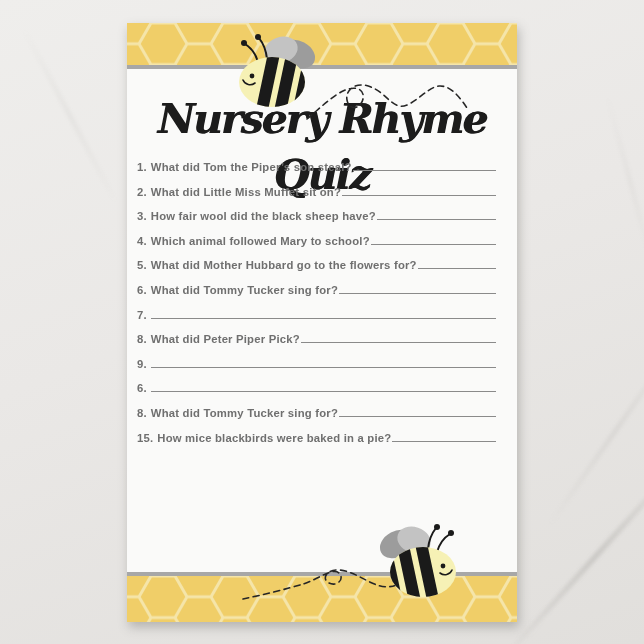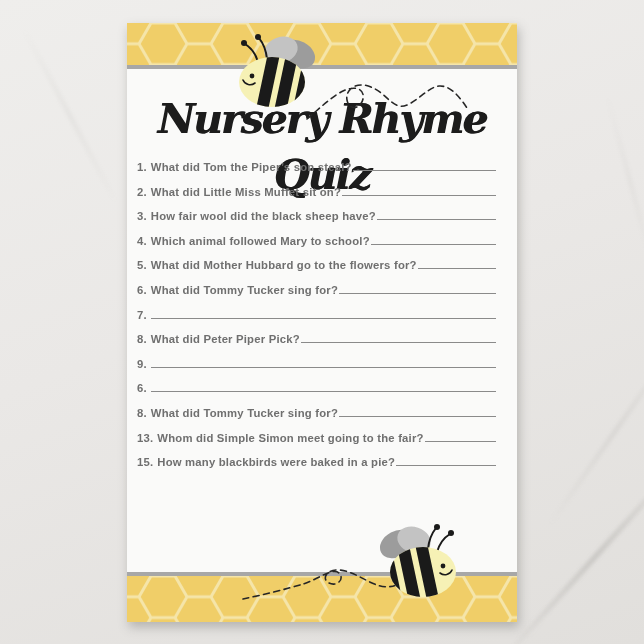--- a/index.html
+++ b/index.html
@@ -138,30 +138,25 @@
           <span class="q-num">6.</span>
           <span class="q-line"></span>
         </div>
 
         <div class="q-row">
           <span class="q-num">8.</span>
           <span class="q-text">What did Tommy Tucker sing for?</span>
           <span class="q-line"></span>
         </div>
 
-        <div class="q-row">
-          <span class="q-num">13.</span>
-          <span class="q-text">Whom did Simple Simon meet going to the fair?</span>
-          <span class="q-line"></span>
-        </div>
 
 
         <div class="q-row">
           <span class="q-num">15.</span>
-          <span class="q-text">How many blackbirds were baked in a pie?</span>
+          <span class="q-text">How mice blackbirds were baked in a pie?</span>
           <span class="q-line"></span>
         </div>
       </div>
 
     <div class="rule rule-bottom"></div>
 
     <svg class="band band-bottom" width="390" height="46" viewBox="0 0 390 46" preserveAspectRatio="none">
       <rect x="0" y="0" width="390" height="46" fill="url(#hexpat)"></rect>
     </svg>
 

